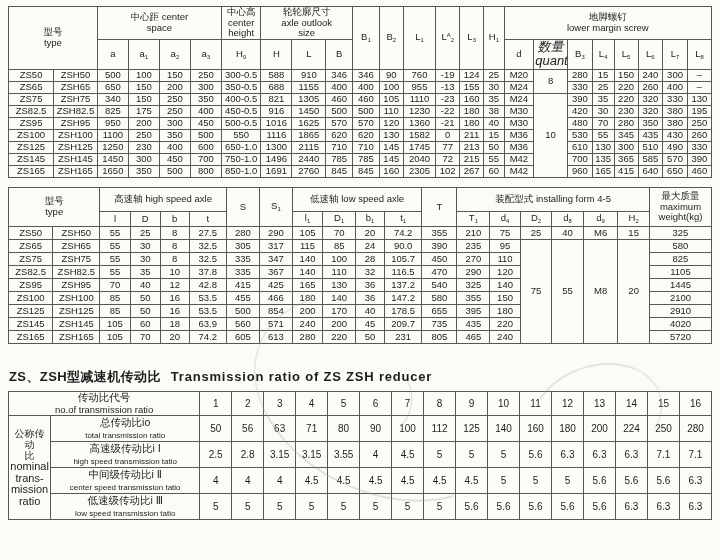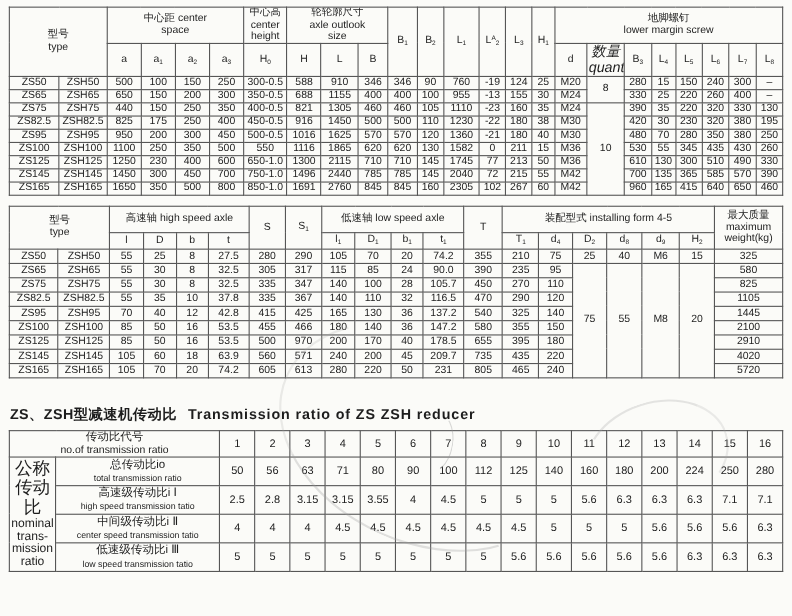--- a/index.html
+++ b/index.html
@@ -35,21 +35,21 @@
   .t3{font-size:10px;}
   .t3 thead tr{height:24px;}
   .t3 tbody tr{height:26px;}
   .title2{margin-top:24px;}
   sub{font-size:0.62em;vertical-align:-0.3em;}
   sup{font-size:0.62em;vertical-align:0.5em;}
   .sm{font-size:13px;font-style:italic;}
   .zh-line{font-size:10.5px;}
   .en-line{font-size:8px;line-height:1.05;display:inline-block;}
   .corner .en-line{font-size:9.5px;}
-  .side .zh-line{font-size:16px;}
+  .side .zh-line{font-size:10px;}
   .side .en-line{font-size:11px;}
   .desc .zh-line{font-size:10.5px;}
   
   .wm{position:absolute;border-radius:50%;pointer-events:none;}
   .wm1{left:248px;top:300px;width:270px;height:190px;
        border:2px solid transparent;
        border-bottom-color:rgba(160,160,160,0.30);
        border-left-color:rgba(170,170,170,0.22);
        transform:rotate(24deg);}
   .wm2{left:530px;top:365px;width:130px;height:95px;
@@ -176,21 +176,21 @@
           <td>330</td>
           <td>25</td>
           <td>220</td>
           <td>260</td>
           <td>400</td>
           <td>–</td>
         </tr>
         <tr>
           <td>ZS75</td>
           <td>ZSH75</td>
-          <td>440</td>
+          <td>340</td>
           <td>150</td>
           <td>250</td>
           <td>350</td>
           <td>400-0.5</td>
           <td>821</td>
           <td>1305</td>
           <td>460</td>
           <td>460</td>
           <td>105</td>
           <td>1110</td>
@@ -528,21 +528,21 @@
           <td>2100</td>
         </tr>
         <tr>
           <td>ZS125</td>
           <td>ZSH125</td>
           <td>85</td>
           <td>50</td>
           <td>16</td>
           <td>53.5</td>
           <td>500</td>
-          <td>970</td>
+          <td>854</td>
           <td>200</td>
           <td>170</td>
           <td>40</td>
           <td>178.5</td>
           <td>655</td>
           <td>395</td>
           <td>180</td>
           <td>2910</td>
         </tr>
         <tr>

